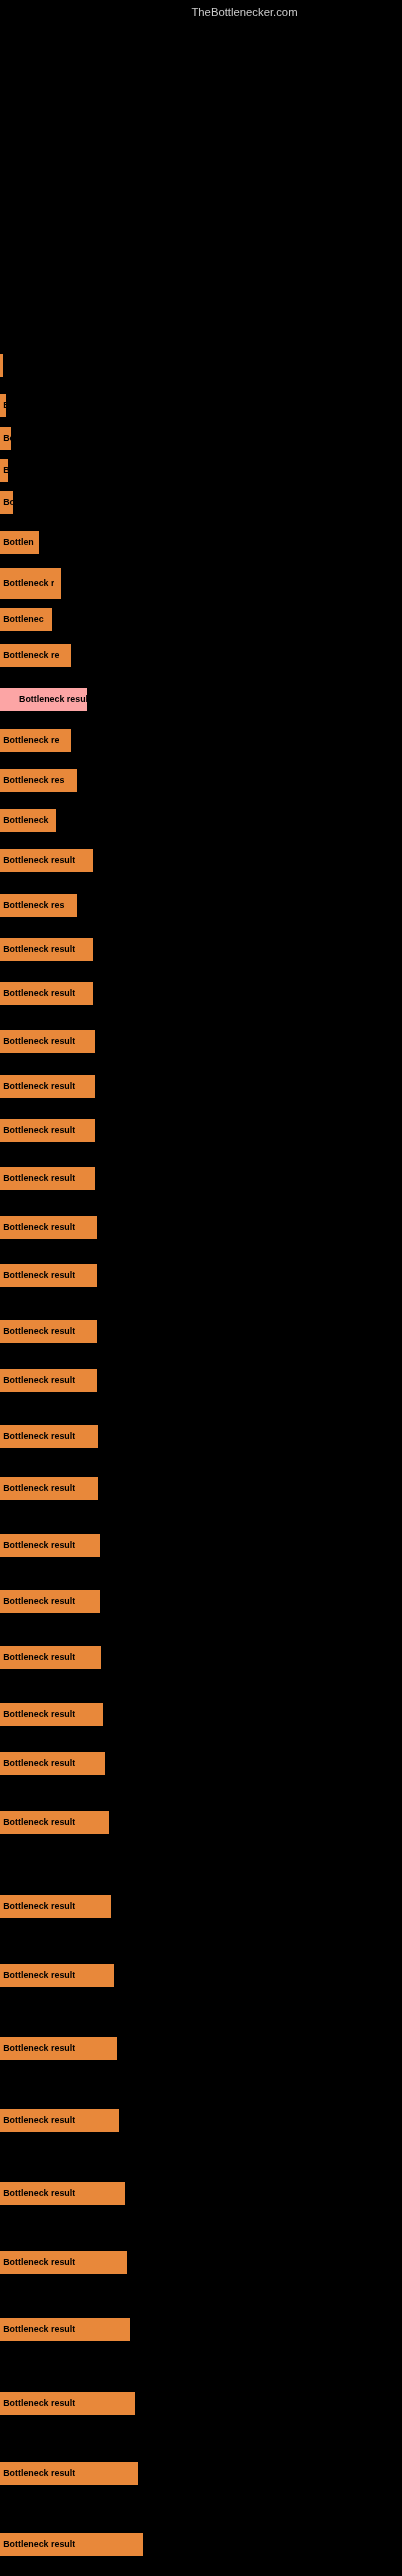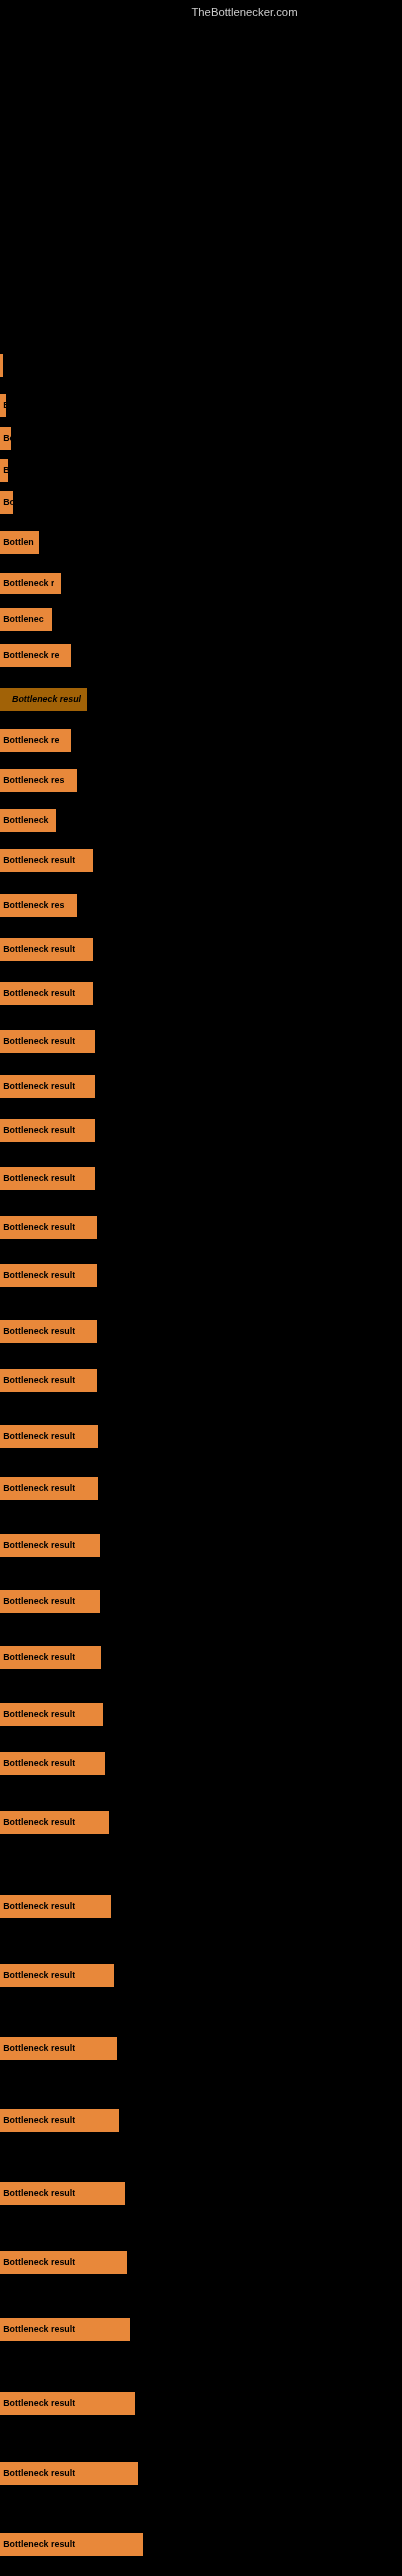--- a/index.html
+++ b/index.html
@@ -55,36 +55,36 @@
       <div style="background-color: rgb(232, 136, 58); width: 13px; height: 22.5px; display: flex; align-items: center; padding-left: 3.2px; min-width: 1.6px;">
         <span style="color: rgb(0, 0, 0); font-size: 8.9px; font-weight: bold; white-space: nowrap; overflow: hidden;">Bo</span>
       </div>
     </div>
     <div style="position: absolute; left: 0px; top: 531px; height: 22.5px; display: flex; align-items: center;">
       <div style="background-color: rgb(232, 136, 58); width: 39px; height: 22.5px; display: flex; align-items: center; padding-left: 3.2px; min-width: 1.6px;">
         <span style="color: rgb(0, 0, 0); font-size: 8.9px; font-weight: bold; white-space: nowrap; overflow: hidden;">Bottlen</span>
       </div>
     </div>
     <div style="position: absolute; left: 0px; top: 572px; height: 22.5px; display: flex; align-items: center;">
-      <div style="background-color: rgb(232, 136, 58); width: 61px; height: 21px; display: flex; align-items: center; padding-left: 3.2px; min-width: 1.6px;">
+      <div style="background-color: rgb(232, 136, 58); width: 61px; height: 31px; display: flex; align-items: center; padding-left: 3.2px; min-width: 1.6px;">
         <span style="color: rgb(0, 0, 0); font-size: 8.9px; font-weight: bold; white-space: nowrap; overflow: hidden;">Bottleneck r</span>
       </div>
     </div>
     <div style="position: absolute; left: 0px; top: 608px; height: 22.5px; display: flex; align-items: center;">
       <div style="background-color: rgb(232, 136, 58); width: 52px; height: 22.5px; display: flex; align-items: center; padding-left: 3.2px; min-width: 1.6px;">
         <span style="color: rgb(0, 0, 0); font-size: 8.9px; font-weight: bold; white-space: nowrap; overflow: hidden;">Bottlenec</span>
       </div>
     </div>
     <div style="position: absolute; left: 0px; top: 644px; height: 22.5px; display: flex; align-items: center;">
       <div style="background-color: rgb(232, 136, 58); width: 71px; height: 22.5px; display: flex; align-items: center; padding-left: 3.2px; min-width: 1.6px;">
         <span style="color: rgb(0, 0, 0); font-size: 8.9px; font-weight: bold; white-space: nowrap; overflow: hidden;">Bottleneck re</span>
       </div>
     </div>
     <div style="position: absolute; left: 0px; top: 688px; height: 22.5px; display: flex; align-items: center;">
-      <div style="background-color: #a16207; width: 87px; height: 22.5px; display: flex; align-items: center; padding-left: 12px; min-width: 1.6px; font-style: italic;">
+      <div style="background-color: #fca5a5; width: 87px; height: 22.5px; display: flex; align-items: center; padding-left: 19px; min-width: 1.6px;">
         <span style="color: rgb(0, 0, 0); font-size: 8.9px; font-weight: bold; white-space: nowrap; overflow: hidden;">Bottleneck resul</span>
       </div>
     </div>
     <div style="position: absolute; left: 0px; top: 729px; height: 22.5px; display: flex; align-items: center;">
       <div style="background-color: rgb(232, 136, 58); width: 71px; height: 22.5px; display: flex; align-items: center; padding-left: 3.2px; min-width: 1.6px;">
         <span style="color: rgb(0, 0, 0); font-size: 8.9px; font-weight: bold; white-space: nowrap; overflow: hidden;">Bottleneck re</span>
       </div>
     </div>
     <div style="position: absolute; left: 0px; top: 769px; height: 22.5px; display: flex; align-items: center;">
       <div style="background-color: rgb(232, 136, 58); width: 77px; height: 22.5px; display: flex; align-items: center; padding-left: 3.2px; min-width: 1.6px;">

